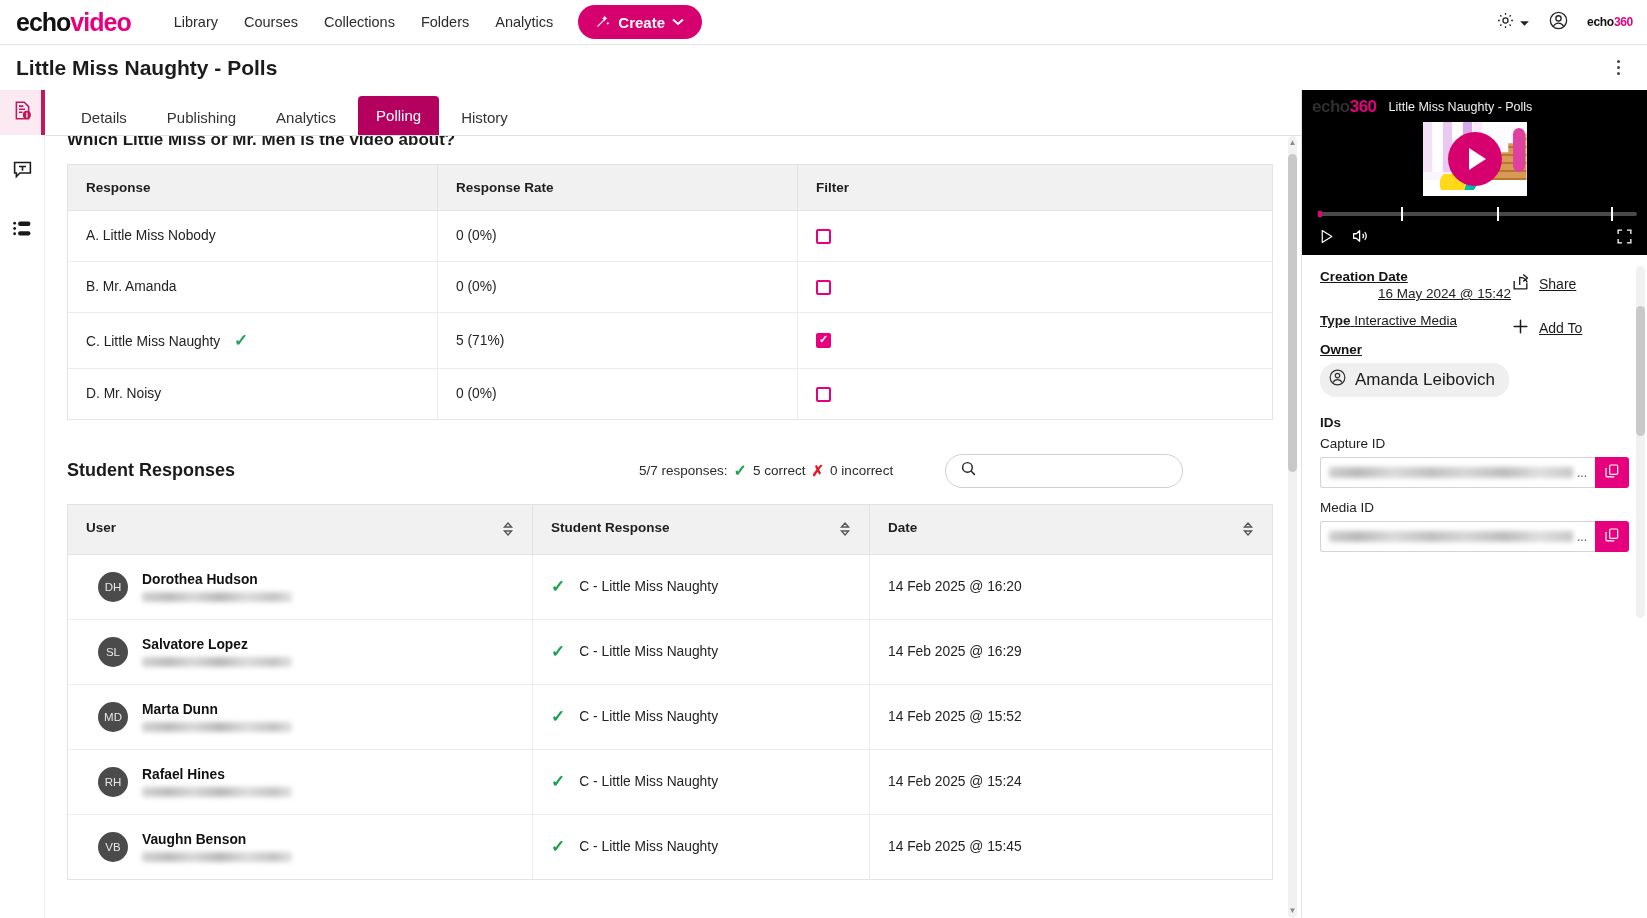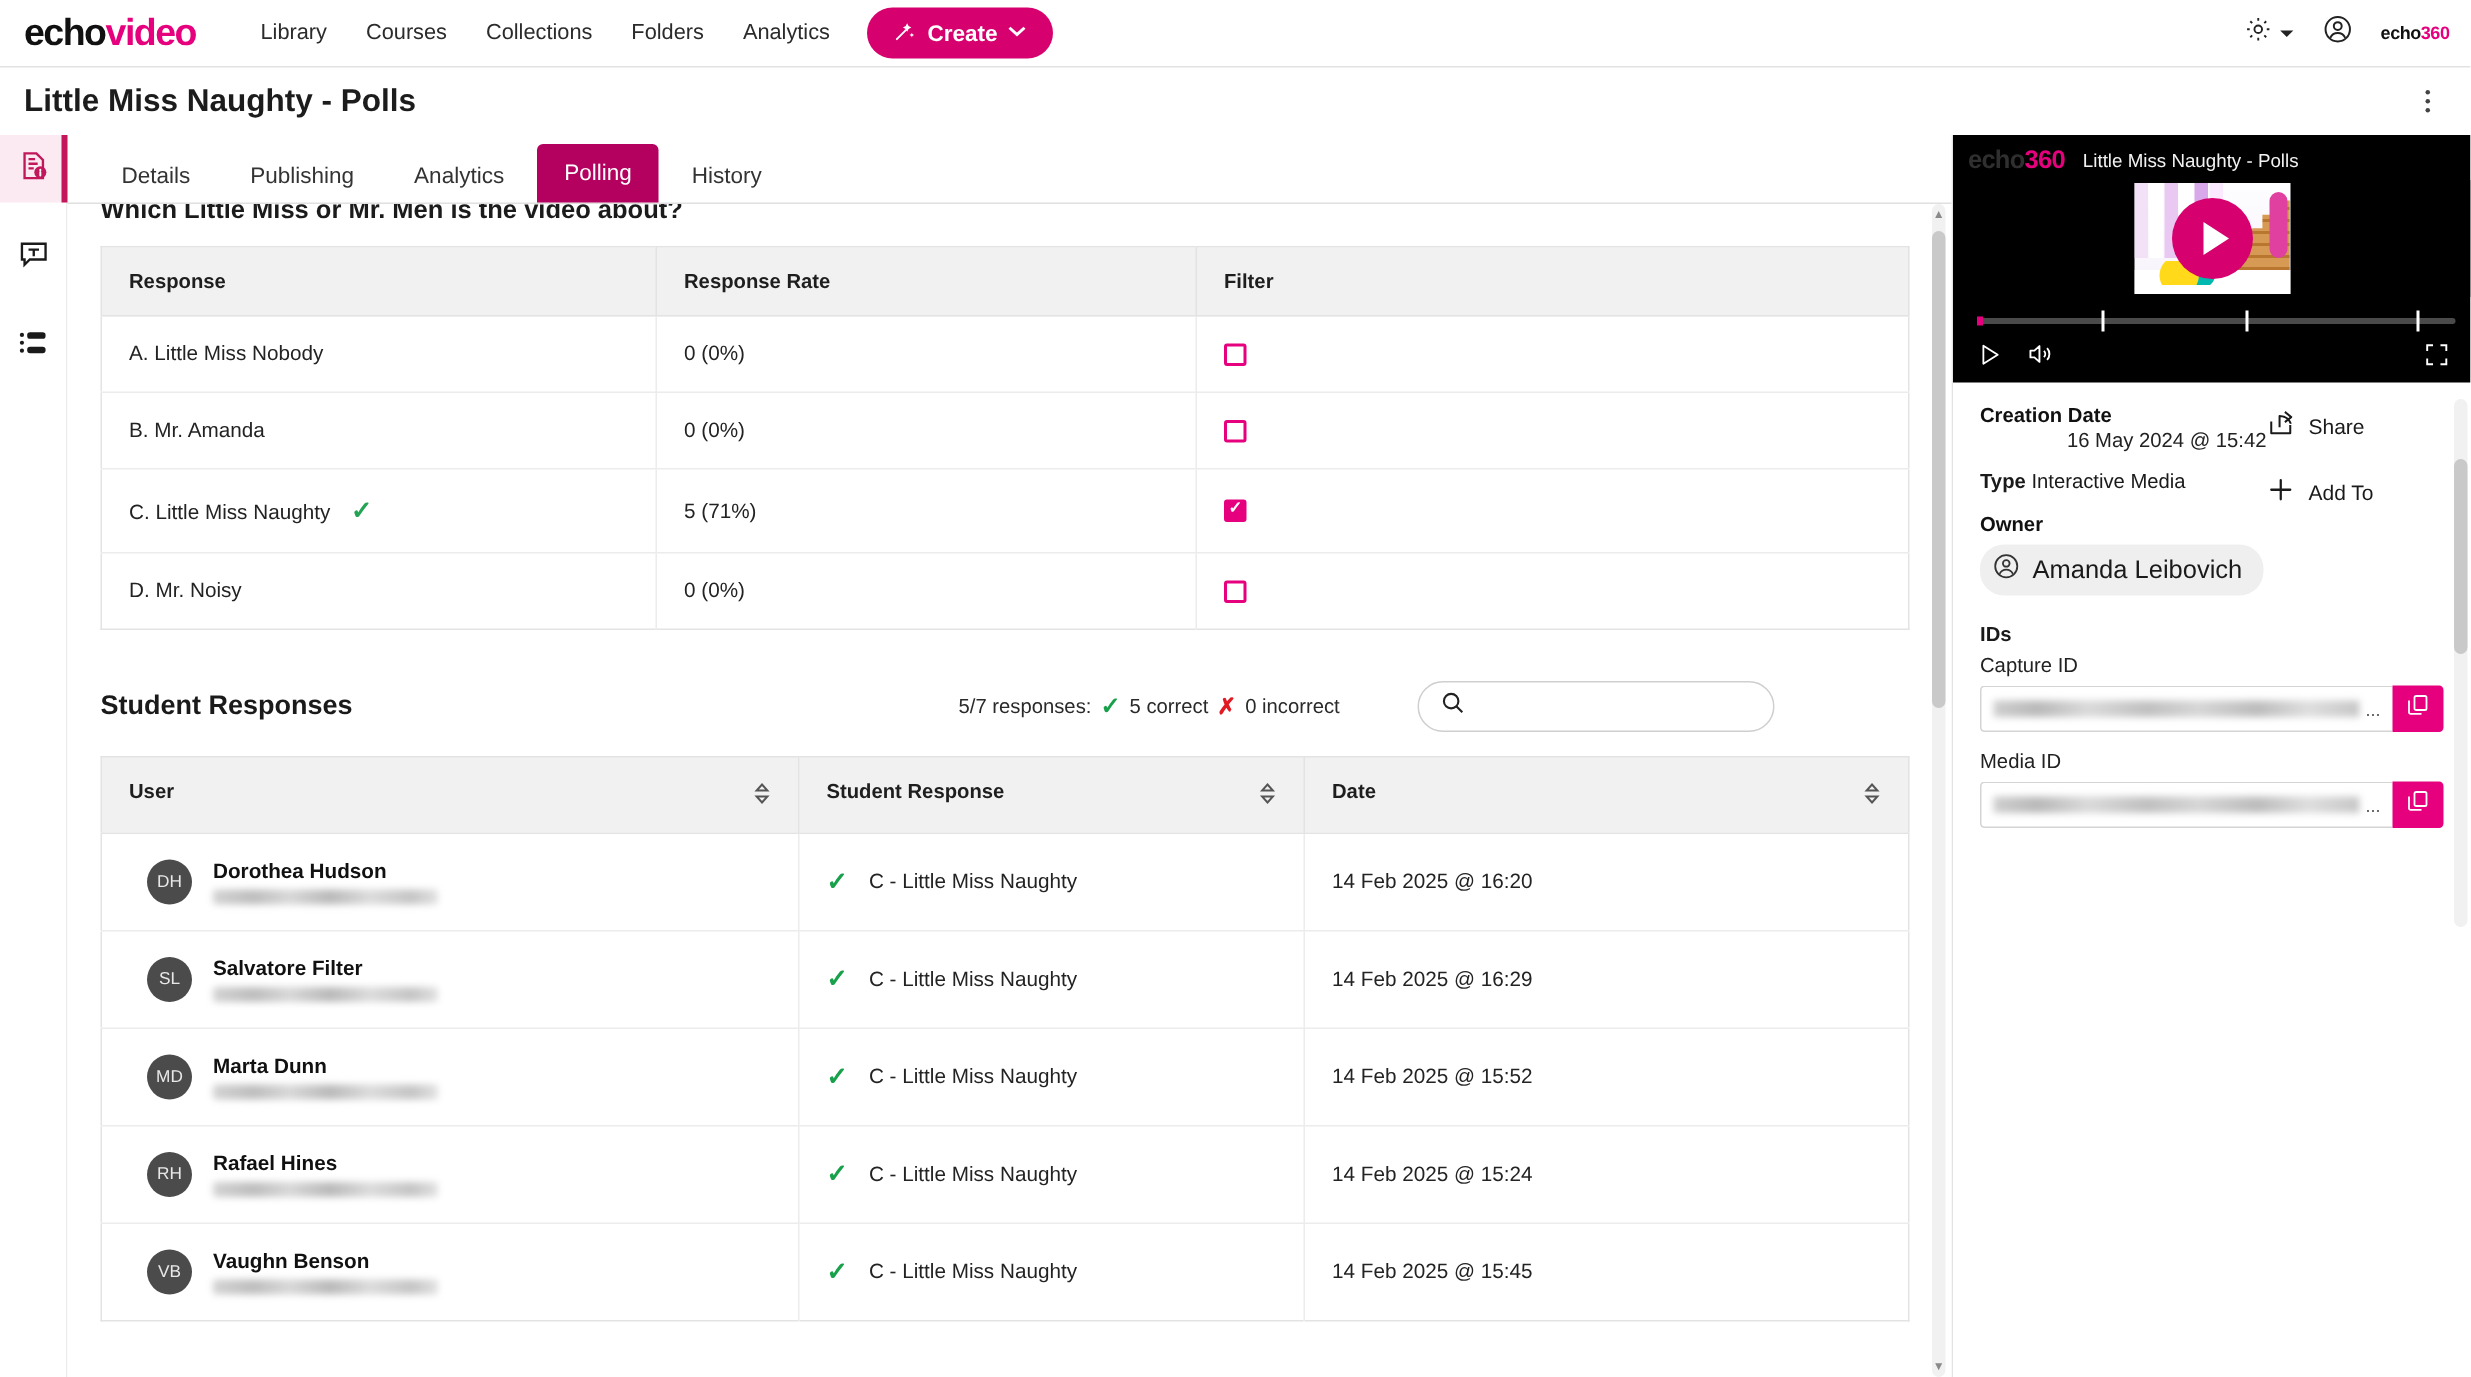--- a/index.html
+++ b/index.html
@@ -192,21 +192,21 @@
     border-top: 11px solid transparent; border-bottom: 11px solid transparent; margin-left: 5px;
   }
   .timeline { position: relative; height: 16px; margin: 8px 10px 0 16px; }
   .timeline .track { position: absolute; top: 6px; left: 0; right: 0; height: 4px; background: #4a4a4a; border-radius: 2px; }
   .timeline .pos { position: absolute; top: 5px; left: 0; width: 4px; height: 6px; background: #e6007e; }
   .timeline .mk { position: absolute; top: 1px; width: 2px; height: 14px; background: #fff; }
   .pcontrols { display: flex; align-items: center; gap: 16px; padding: 5px 14px 0 16px; }
   .pcontrols .sp { margin-left: auto; }
 
   .detail { padding: 14px 18px 0 18px; position: relative; }
-  .dgrid { display: flex; }
+  .dgrid { display: flex; text-decoration: underline; }
   .dleft { flex: 1; }
   .dlabel { font-size: 13.5px; font-weight: 700; color: #111; }
   .dvalue { font-size: 13.5px; color: #222; margin-top: 2px; text-align: right; }
   .drow-inline { font-size: 13.5px; margin-top: 12px; }
   .drow-inline b { font-weight: 700; }
   .owner-chip {
     display: inline-flex; align-items: center; gap: 8px; background: #efefef;
     border-radius: 16px; padding: 5px 14px 5px 8px; margin-top: 6px; font-size: 17px;
   }
   .dright { width: 118px; padding-top: 4px; }
@@ -455,21 +455,21 @@
                 <span>C -  Little Miss Naughty</span>
               </div>
                 </td>
               <td>14 Feb 2025 @ 16:20</td>
             </tr>
             <tr>
               <td>
                   <div class="usercell">
                 <span class="avatar">SL</span>
                 <span>
-                      <span class="uname" style="display:block">Salvatore Filter</span>
+                      <span class="uname" style="display:block">Salvatore Lopez</span>
                       <span class="blur" style="display:block"></span>
                     </span>
               </div>
                 </td>
               <td>
                   <div class="respcell">
                 <span class="ok">✓</span>
                 <span>C -  Little Miss Naughty</span>
               </div>
                 </td>

